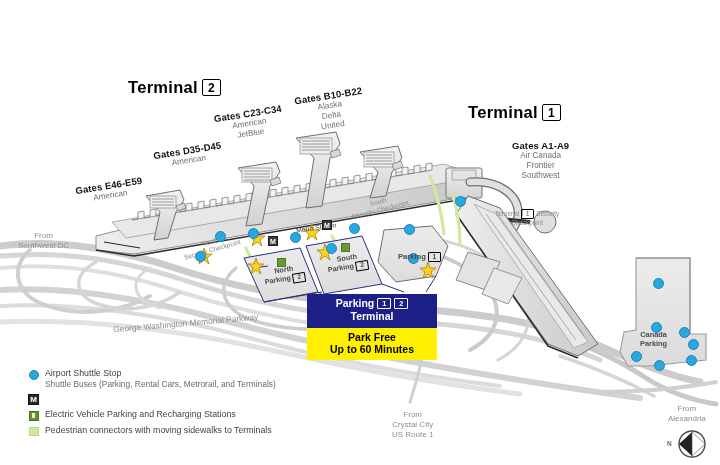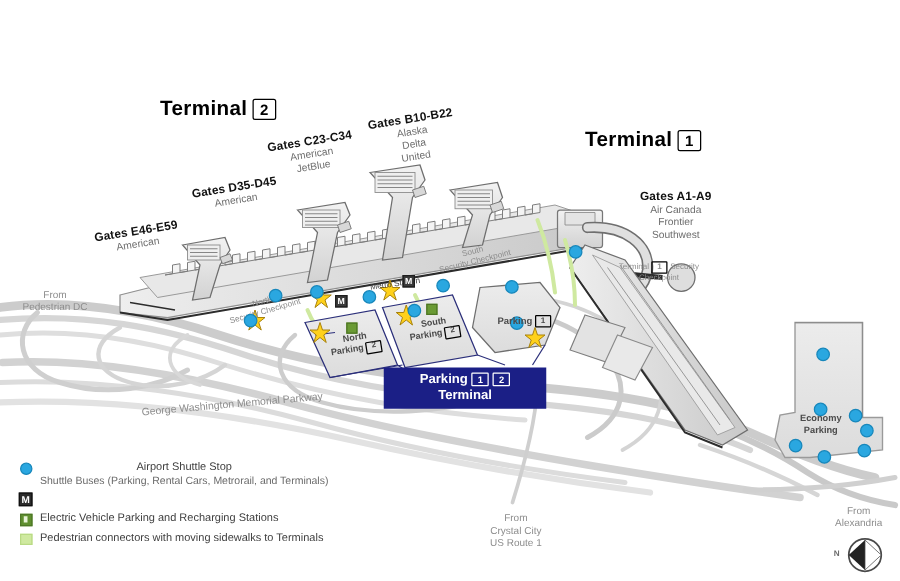--- a/index.html
+++ b/index.html
@@ -277,30 +277,30 @@
     <div class="gl-air">JetBlue</div>
   </div>
 
   <div class="abs gate-label nosel" style="left:300px;top:95px;transform:rotate(-9deg);">
     <div class="gl-title">Gates B10-B22</div>
     <div class="gl-air">Alaska</div>
     <div class="gl-air">Delta</div>
     <div class="gl-air">United</div>
   </div>
 
-  <div class="abs gate-label nosel center" style="left:512px;top:152px;">
+  <div class="abs gate-label nosel center" style="left:512px;top:140px;">
     <div class="gl-title">Gates A1-A9</div>
     <div class="gl-air">Air Canada</div>
     <div class="gl-air">Frontier</div>
     <div class="gl-air">Southwest</div>
   </div>
 
   <div class="abs maptxt center nosel" style="left:18px;top:231px;">
     <div>From</div>
-    <div>Pedestrian DC</div>
+    <div>Southwest DC</div>
   </div>
 
   <div class="abs maptxt center nosel" style="left:392px;top:410px;">
     <div>From</div>
     <div>Crystal City</div>
     <div>US Route 1</div>
   </div>
 
   <div class="abs maptxt center nosel" style="left:668px;top:404px;">
     <div>From</div>
@@ -373,36 +373,40 @@
   </div>
 
   <div class="plabel nosel" style="left:398px;top:252px;font-size:7.6px;">
     <div style="display:flex;align-items:center;gap:2px;justify-content:center;">
       <span>Parking</span>
       <span class="boxnum xs">1</span>
     </div>
   </div>
 
   <div class="plabel nosel" style="left:640px;top:331px;font-size:7.4px;">
-    <div>Economy</div>
+    <div>Canada</div>
     <div>Parking</div>
   </div>
 
   <div class="abs nosel" id="parking-sign" style="left:307px;top:294px;">
     <div class="sign-blue">
       <div class="row1">
         <span>Parking</span>
         <span class="boxnum sm">1</span>
         <span class="boxnum sm">2</span>
       </div>
       <div>Terminal</div>
     </div>
-  </div>
-
-  <div class="abs nosel" id="legend" style="left:15px;top:368px;width:310px;text-align:center;">
+    <div class="sign-yellow">
+      <div>Park Free</div>
+      <div>Up to 60 Minutes</div>
+    </div>
+  </div>
+
+  <div class="abs nosel" id="legend" style="left:28px;top:368px;width:310px;">
 
     <div class="lg-row">
       <span class="lg-ico">
         <span class="dot-blue"></span>
       </span>
       <span class="lg-txt">
         <span class="l1" style="display:block">Airport Shuttle Stop</span>
         <span class="l2" style="display:block">Shuttle Buses (Parking, Rental Cars, Metrorail, and Terminals)</span>
       </span>
     </div>

